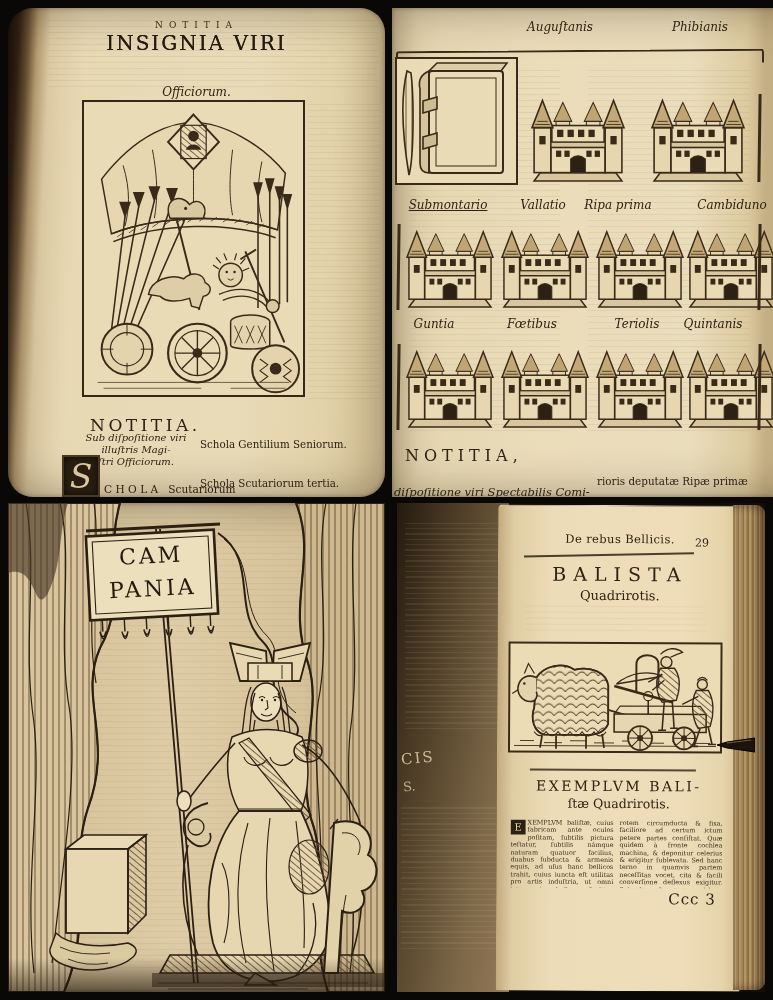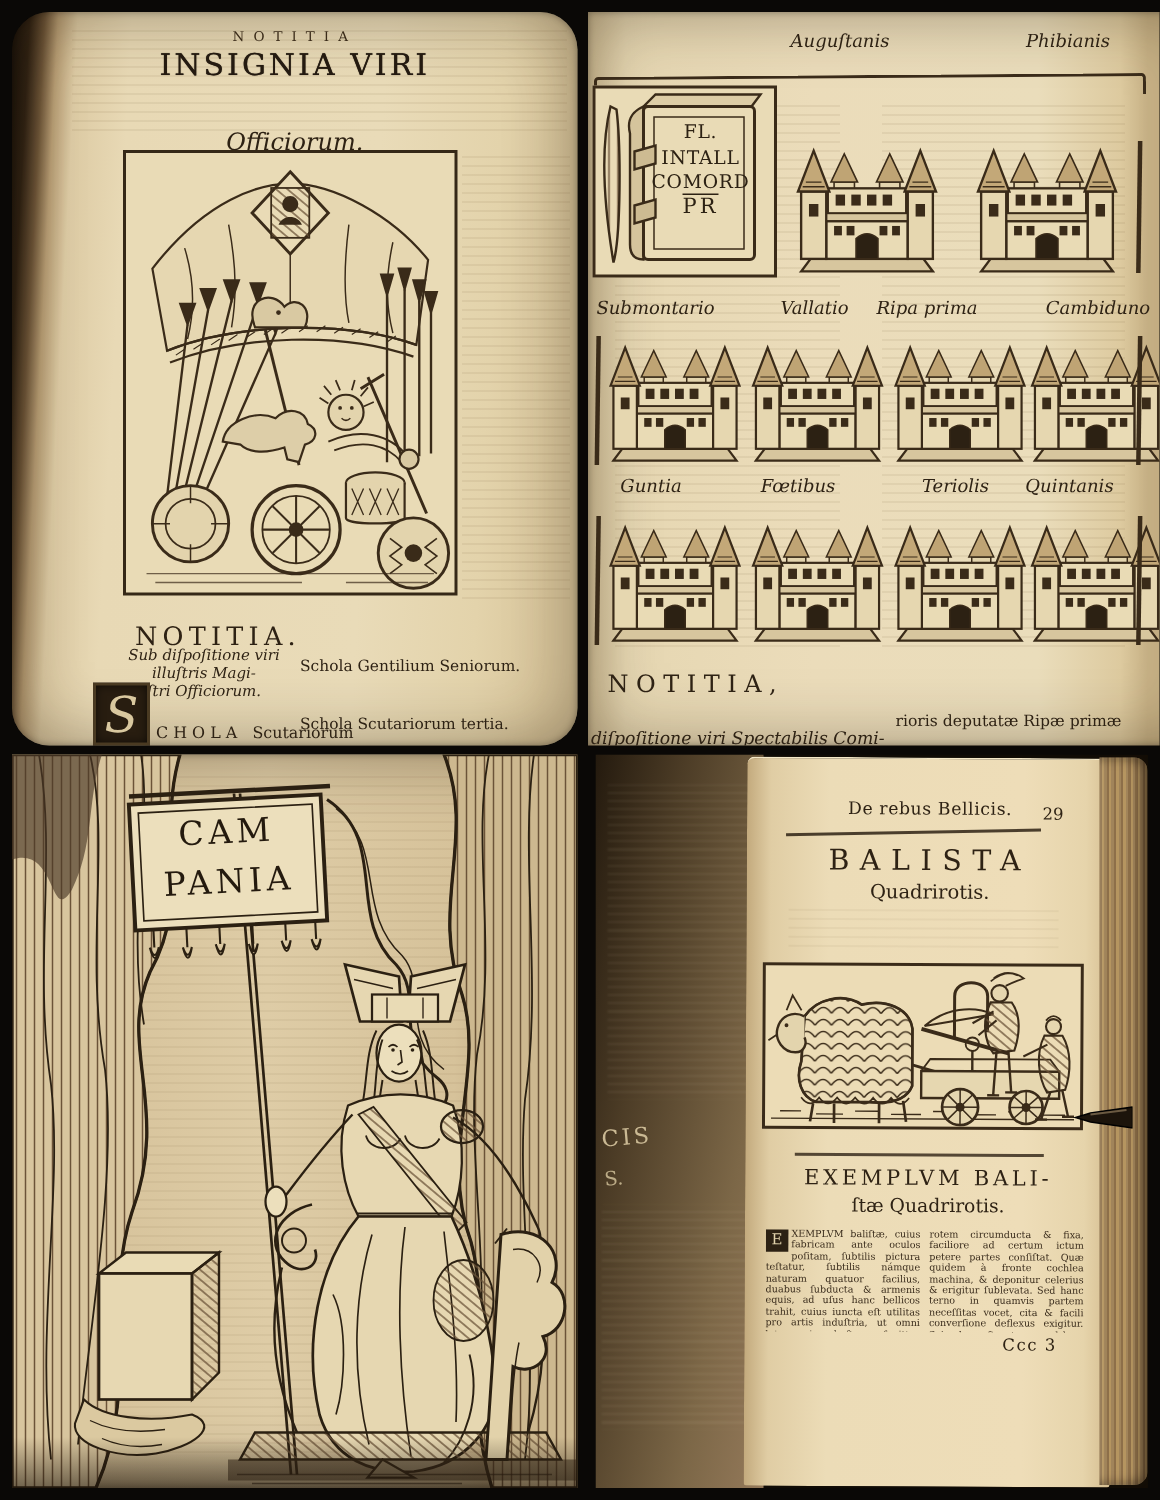--- a/index.html
+++ b/index.html
@@ -24,21 +24,21 @@
   .bl{left:8px;top:503px;width:377px;height:489px;
       background:linear-gradient(90deg,#c3ac82 0px,#d6c29a 45px,#decca6 170px,#d6c29a 295px,#bda67c 345px,#8d7254 370px,#66523c 377px);}
   .br{left:397px;top:503px;width:368px;height:489px;background:#0d0a06;}
   .bl::after{content:"";position:absolute;left:0;right:0;bottom:0;height:34px;
       background:linear-gradient(transparent,rgba(26,17,8,.55));}
 
   
   .tl-running{top:12px;font-size:9px;letter-spacing:6px;color:#3a2b19;}
   .tl-title{top:23px;font-size:20px;letter-spacing:2px;color:#241a10;text-shadow:0 0 .5px #241a10;}
   .tl-sub{top:58px;font-size:13px;letter-spacing:3.5px;}
-  .tl-off{top:77px;font-size:16px;font-style:italic;}
+  .tl-off{top:77px;font-size:12px;font-style:italic;}
   .tl-woodcut{left:74px;top:92px;width:223px;height:297px;border:2.5px solid #33261407;
       border:2.5px solid #352817;background:#e9dbb6;box-sizing:border-box;}
   .tl-notitia{left:82px;top:407px;font-size:17px;letter-spacing:3.5px;}
   .tl-rubric{left:58px;top:424px;font-size:10px;font-style:italic;line-height:12px;width:140px;text-align:center;}
   .tl-initial{left:54px;top:447px;width:38px;height:42px;background:#281d10;color:#d9c89f;
       font-size:33px;font-style:italic;display:flex;align-items:center;justify-content:center;
       box-shadow:inset 0 0 0 2px #4a3a22, inset 0 0 8px #000;}
   .tl-colL{left:96px;top:449px;font-size:10.6px;line-height:13px;}
   .tl-colR{left:192px;top:404px;font-size:10.3px;line-height:12.9px;}
 
@@ -75,21 +75,21 @@
   .br-title{top:57px;font-size:19px;letter-spacing:7px;}
   .br-sub{top:82px;font-size:13px;}
   .br-cut{left:11px;top:136px;width:214px;height:111px;border:2px solid #3a2b19;background:#ecdcb6;box-sizing:border-box;}
   .br-rule2{left:33px;top:263px;width:166px;height:1.5px;background:#2e2214;opacity:.8;}
   .br-ex1{top:272px;font-size:14px;letter-spacing:2.5px;}
   .br-ex2{top:290px;font-size:12.5px;}
   .br-cols{left:14px;top:314px;width:212px;display:flex;gap:6px;height:68px;overflow:hidden;}
   .br-col{width:103px;font-size:6.4px;line-height:7.4px;text-align:justify;color:#3a2c1c;}
   .br-initial{float:left;width:15px;height:15px;background:#2c2113;color:#e3d4ad;font-size:10px;
       display:flex;align-items:center;justify-content:center;margin:0 2px 1px 0;}
-  .br-sig{left:172px;top:384px;font-size:11px;letter-spacing:1px;}
+  .br-sig{left:172px;top:384px;font-size:15px;letter-spacing:1px;}
   .br-foreedge{left:336px;top:2px;width:32px;height:485px;border-radius:0 9px 9px 0;
       background:repeating-linear-gradient(90deg,#8d6f49 0 1.6px,#b59560 1.6px 3.2px,#a1845a 3.2px 4.8px);
       box-shadow:inset -4px 0 8px rgba(20,12,5,.6), inset 2px 0 3px rgba(255,240,200,.25);}
   .br-clasp{left:318px;top:232px;width:40px;height:20px;}
 </style>
 </head>
 <body>
 
 <svg width="0" height="0" style="position:absolute">
   <defs>
@@ -228,53 +228,47 @@
     
     
   </div>
 </div>
 
 <div class="panel tr">
   <div class="ghost" style="left:18px;top:58px;width:150px;height:370px;"></div>
   <div class="ghost" style="left:196px;top:58px;width:162px;height:370px;"></div>
 
   <div class="abs tr-lbl" style="left:168px;top:12px;">Auguſtanis</div>
-  <div class="abs tr-lbl" style="left:320px;top:12px;">Phibianis</div>
+  <div class="abs tr-lbl" style="left:308px;top:12px;">Phibianis</div>
 
   <div class="abs tr-topline"></div>
 
   <div class="abs tr-bookbox">
     <svg viewBox="0 0 119 124" width="119" height="124">
       <g stroke="#3a2b19" stroke-width="1.6" fill="none">
         <path d="M10 12 C3 40 6 80 12 116 C17 98 17 38 14 14 Z" fill="url(#hatchV)"></path>
         <path d="M32 12 L40 4 L110 4 L104 12 Z" fill="#ddcda6"></path>
         <path d="M32 12 C23 16 21 22 23 30 L23 104 C23 112 27 114 32 114 Z" fill="#d5c49c"></path>
         <rect x="32" y="12" width="74" height="102" rx="3" fill="#e9dbb6" stroke-width="2"></rect>
         <rect x="39" y="19" width="60" height="88" stroke-width="1"></rect>
         <path d="M26 42 L40 38 L40 50 L26 54 Z" fill="#cdbb92"></path>
         <path d="M26 78 L40 74 L40 86 L26 90 Z" fill="#cdbb92"></path>
       </g>
     </svg>
   </div>
-  <div class="abs codex-text">
-    <div>FL.</div>
-    <div>INTALL</div>
-    <div>COMORD</div>
-    <div class="ovl">PR</div>
-  </div>
 
   <svg class="castle" style="left:138px;top:82px;">
       <use href="#castle"></use>
     </svg>
   <svg class="castle" style="left:258px;top:82px;">
       <use href="#castle"></use>
     </svg>
   <div class="tr-bracket" style="left:366px;top:86px;height:88px;"></div>
 
-  <div class="abs tr-lbl" style="left:45px;top:190px;">Submontario</div>
+  <div class="abs tr-lbl" style="left:56px;top:190px;text-decoration:underline;">Submontario</div>
   <div class="abs tr-lbl" style="left:151px;top:190px;">Vallatio</div>
   <div class="abs tr-lbl" style="left:226px;top:190px;">Ripa prima</div>
   <div class="abs tr-lbl" style="left:312px;top:190px;margin-left:28px;">Cambiduno</div>
 
   <div class="tr-bracket" style="left:5px;top:216px;height:86px;"></div>
   <svg class="castle small" style="left:13px;top:214px;">
       <use href="#castle"></use>
     </svg>
   <svg class="castle small" style="left:108px;top:214px;">
       <use href="#castle"></use>

